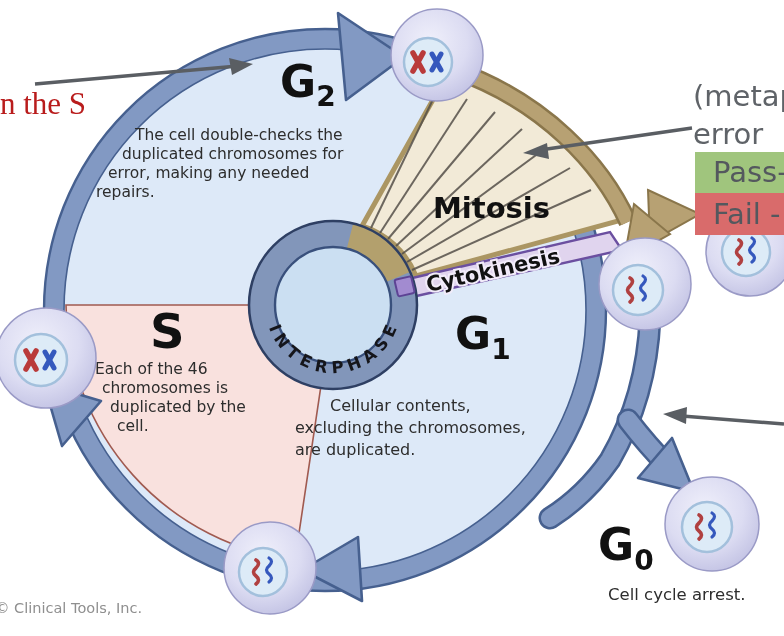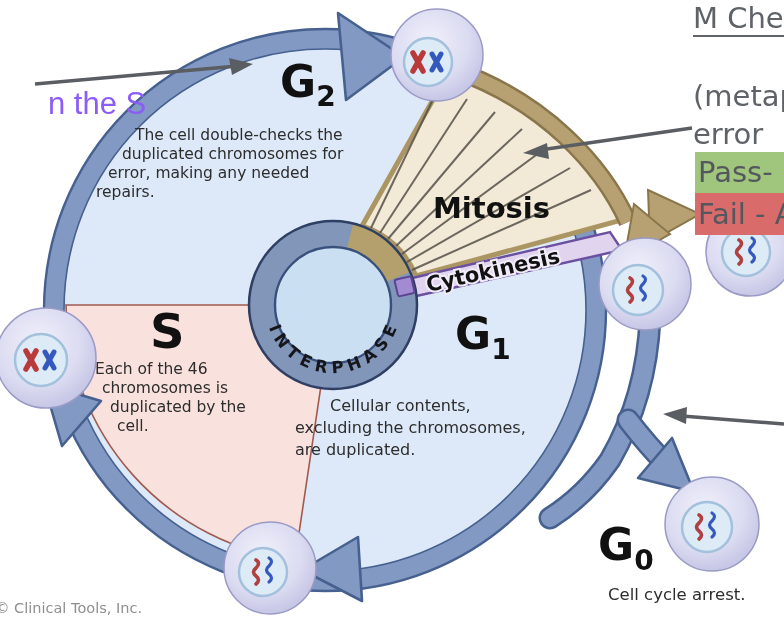--- a/index.html
+++ b/index.html
@@ -1,24 +1,24 @@
 <!DOCTYPE html>
 <html><head>
 <meta charset="utf-8">
 <style>
   html,body{margin:0;padding:0;background:#fff;}
   .stage{position:relative;width:784px;height:636px;overflow:hidden;background:#fff;
          font-family:"DejaVu Sans",sans-serif;}
   .stage svg{position:absolute;left:0;top:0;}
-  .overlay{position:absolute;font-family:Liberation Sans, sans-serif;color:#8b5cf6;padding-left:48px;}
+  .overlay{position:absolute;font-family:Liberation Serif, serif;color:#b91c1c;}
   .note-left{left:0;top:86px;font-size:31px;white-space:nowrap;}
   .note-line{position:absolute;left:693px;font-size:29px;white-space:nowrap;color:#5f6368;}
   .note-line.underlined{border-bottom:2px solid #5f6368;padding-bottom:0px;width:91px;}
   .hl{position:absolute;left:695px;width:89px;font-size:29px;white-space:nowrap;
-      color:#54585e;padding-left:3px;box-sizing:border-box;}
+      color:#54585e;padding-left:18px;box-sizing:border-box;}
   .hl-pass{top:152px;height:41px;line-height:41px;background:#a0c57d;}
   .hl-fail{top:193px;height:42px;line-height:42px;background:#d96b6b;}
   .svgtxt{font-family:"DejaVu Sans",sans-serif;}
 </style>
 </head>
 <body>
 
 <div class="stage">
 
 <svg width="784" height="636" viewBox="0 0 784 636">
@@ -198,20 +198,19 @@
     </g>
     <g>
       <line x1="784" y1="424" x2="682" y2="416" stroke-width="3.6"></line>
       <polygon points="663,414 687,407 686,424" stroke="none"></polygon>
     </g>
   </g>
 </svg>
 
 <div class="overlay note-left">n the S</div>
 
-<div class="note-line underlined" style="top:1px">M Che</div>
 <div class="note-line" style="top:79px">(metap</div>
 <div class="note-line" style="top:117px">error</div>
 
 <div class="hl hl-pass">Pass-</div>
 <div class="hl hl-fail">Fail - A</div>
 
 </div>
 
 </body></html>

